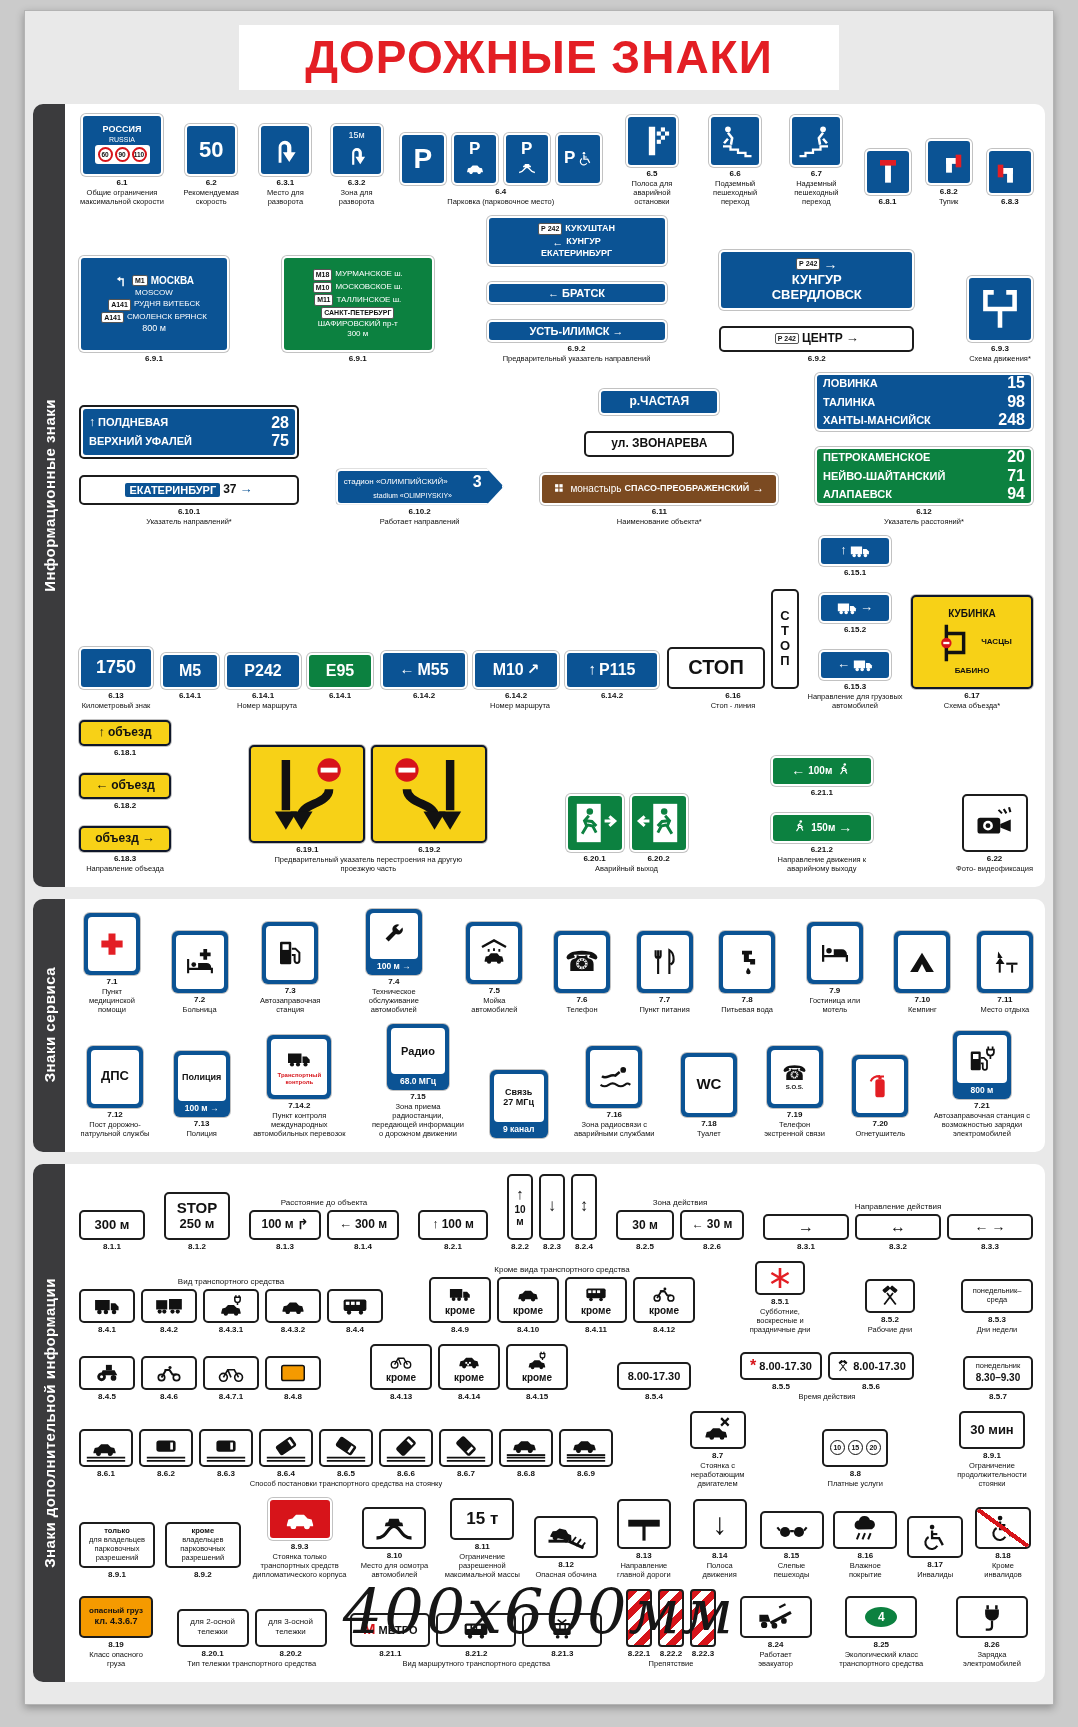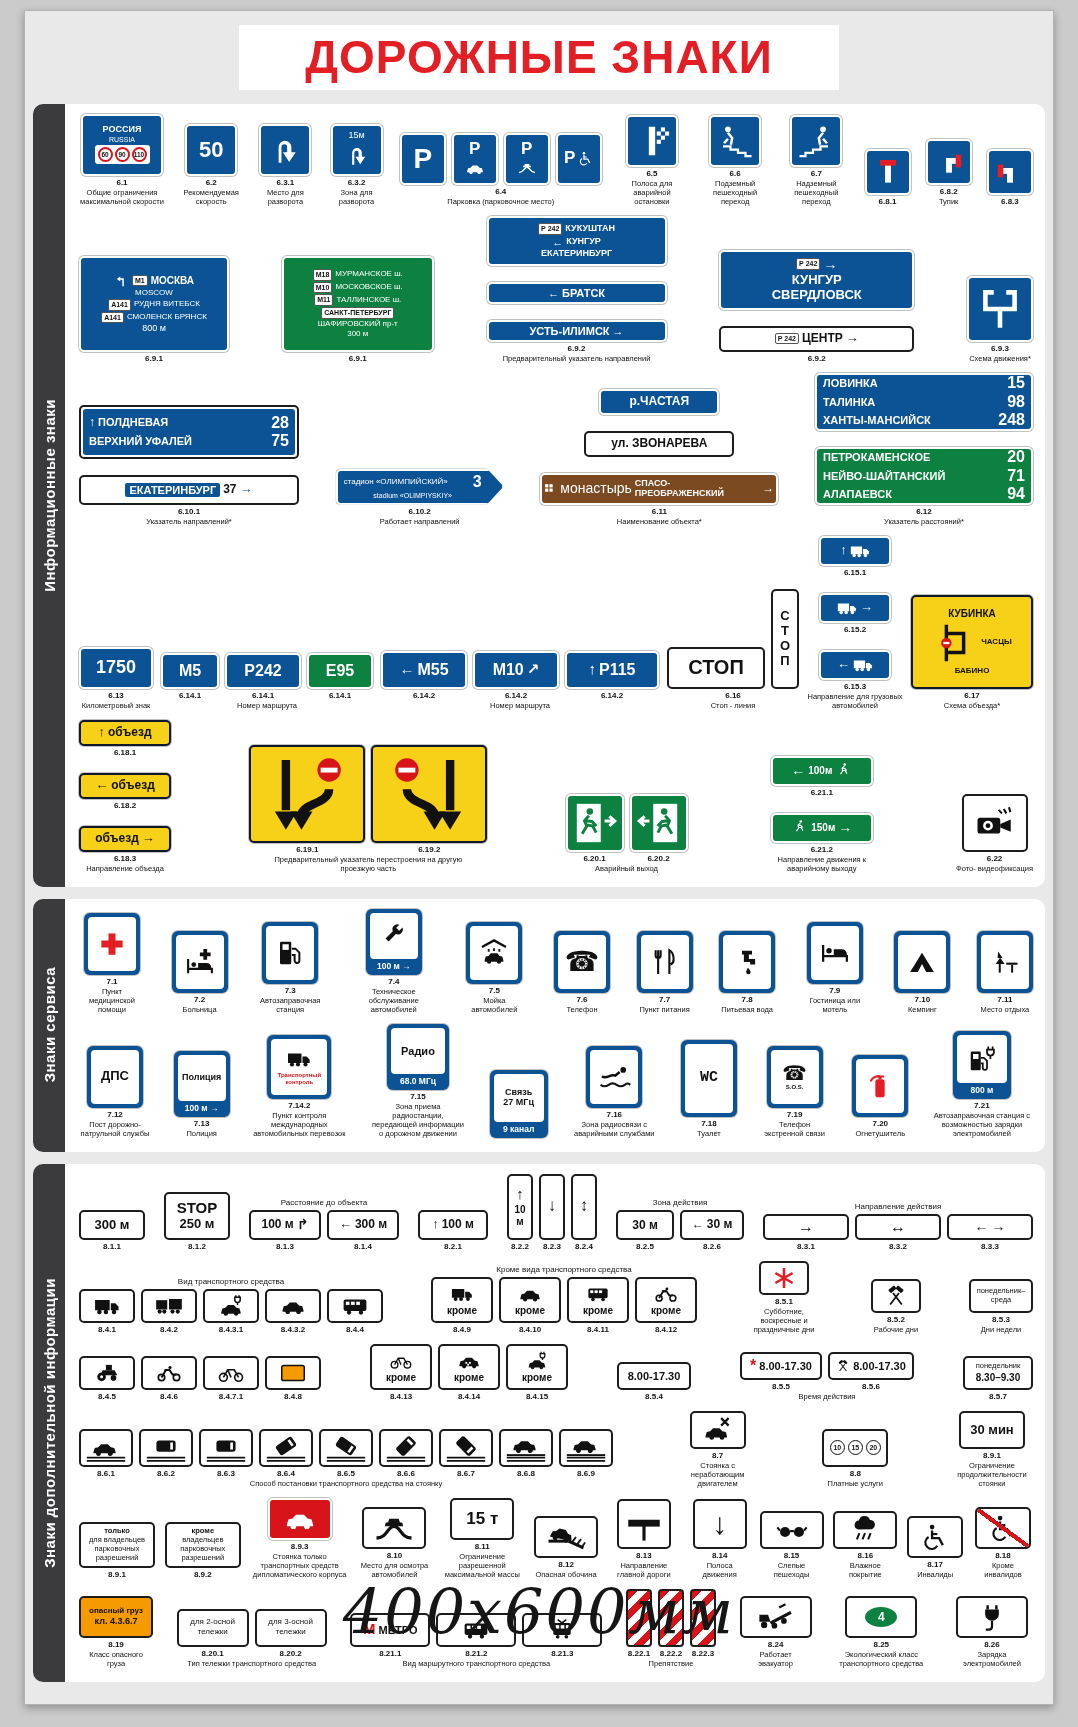--- a/index.html
+++ b/index.html
@@ -507,21 +507,21 @@
                   <div class="sign bg-brown" style="width: 238px; height: 32px;">
                     <div class="ln">
                       <span class="icon">
                         <svg viewBox="0 0 24 24" width="13" height="13" fill="currentColor">
                           <rect x="2" y="4" width="6" height="6" fill="#fff"></rect>
                           <rect x="10" y="4" width="6" height="6" fill="#fff"></rect>
                           <rect x="2" y="12" width="6" height="6" fill="#fff"></rect>
                           <rect x="10" y="12" width="6" height="6" fill="#fff"></rect>
                         </svg>
                       </span>
-                      <span style="font-size: 14px;">монастырь</span>
+                      <span style="font-size: 10px;">монастырь</span>
                       <span style="font-size: 9px; font-weight: bold;">СПАСО-ПРЕОБРАЖЕНСКИЙ</span>
                       <span style="font-size: 12px; font-weight: bold;">→</span>
                     </div>
                   </div>
                 </div>
               </div>
               <div class="code">6.11</div>
               <div class="cap" style="max-width: 120px;">Наименование объекта*</div>
             </div>
             <div class="item">
@@ -1193,21 +1193,21 @@
                     </div>
                   </div>
                 </div>
               </div>
               <div class="code">7.16</div>
               <div class="cap" style="max-width: 88px;">Зона радиосвязи с аварийными службами</div>
             </div>
             <div class="item">
               <div class="signs">
                 <div class="sw">
-                  <div class="svc" style="width: 56px; height: 77px; font-family: Liberation Mono, monospace;">
+                  <div class="svc" style="width: 56px; height: 64px;">
                     <div class="svc-panel">
                       <div class="svc-label" style="font-size: 15px;">WC</div>
                     </div>
                   </div>
                 </div>
               </div>
               <div class="code">7.18</div>
               <div class="cap" style="max-width: 50px;">Туалет</div>
             </div>
             <div class="item">
@@ -1580,21 +1580,21 @@
                     </span>
                   </div>
                 </div>
               </div>
               <div class="code">8.5.2</div>
               <div class="cap" style="max-width: 60px;">Рабочие дни</div>
             </div>
             <div class="item">
               <div class="signs">
                 <div class="sw">
-                  <div class="sign bg-white" style="width: 64px; height: 34px;">
+                  <div class="sign bg-white" style="width: 72px; height: 34px;">
                     <div class="ln">
                       <span style="font-size: 7.5px;">понедельник–</span>
                     </div>
                     <div class="ln">
                       <span style="font-size: 7.5px;">среда</span>
                     </div>
                   </div>
                 </div>
               </div>
               <div class="code">8.5.3</div>

